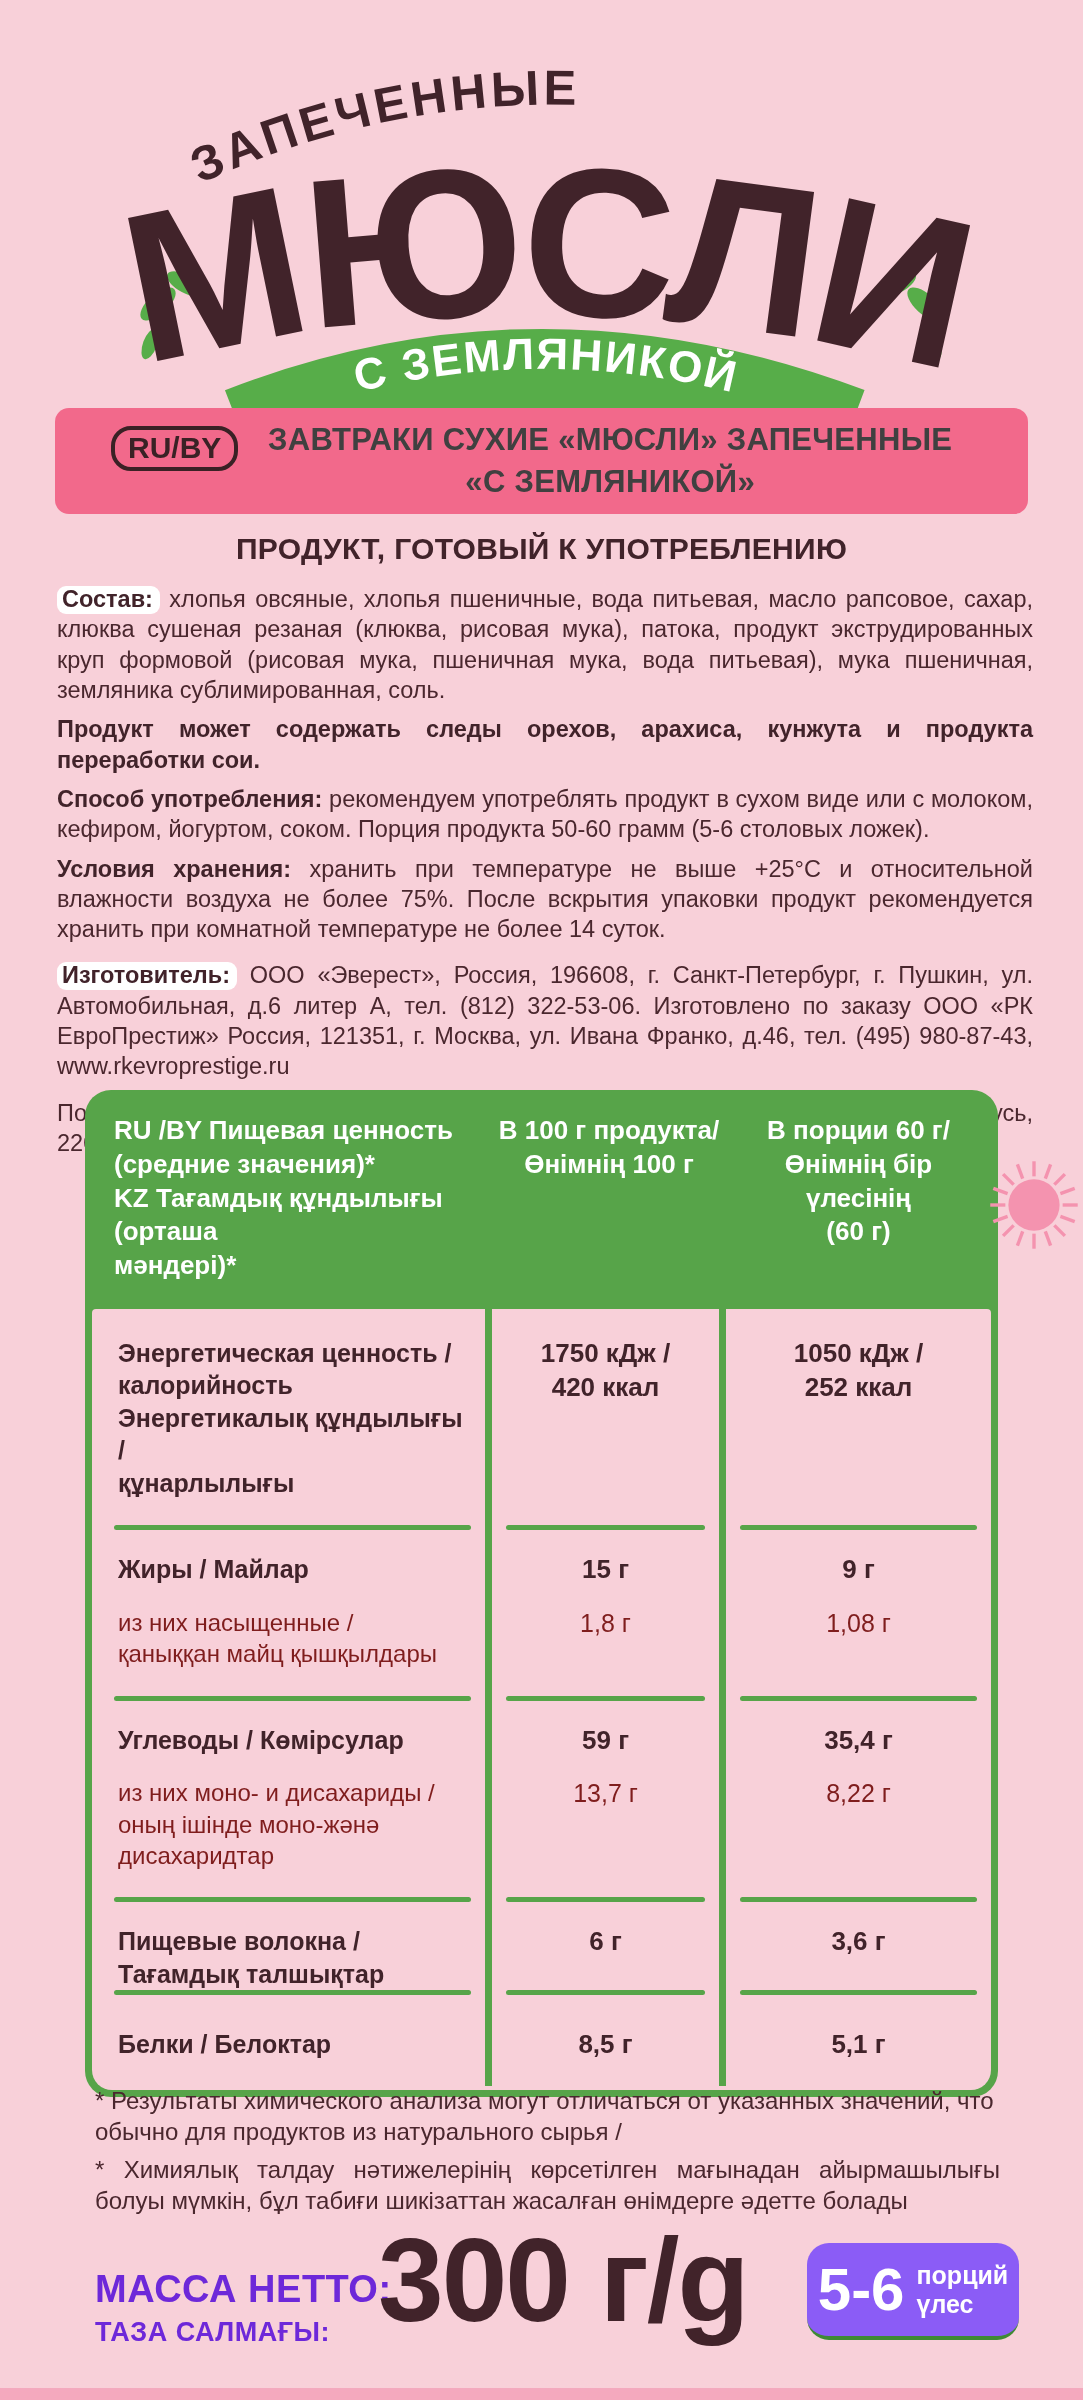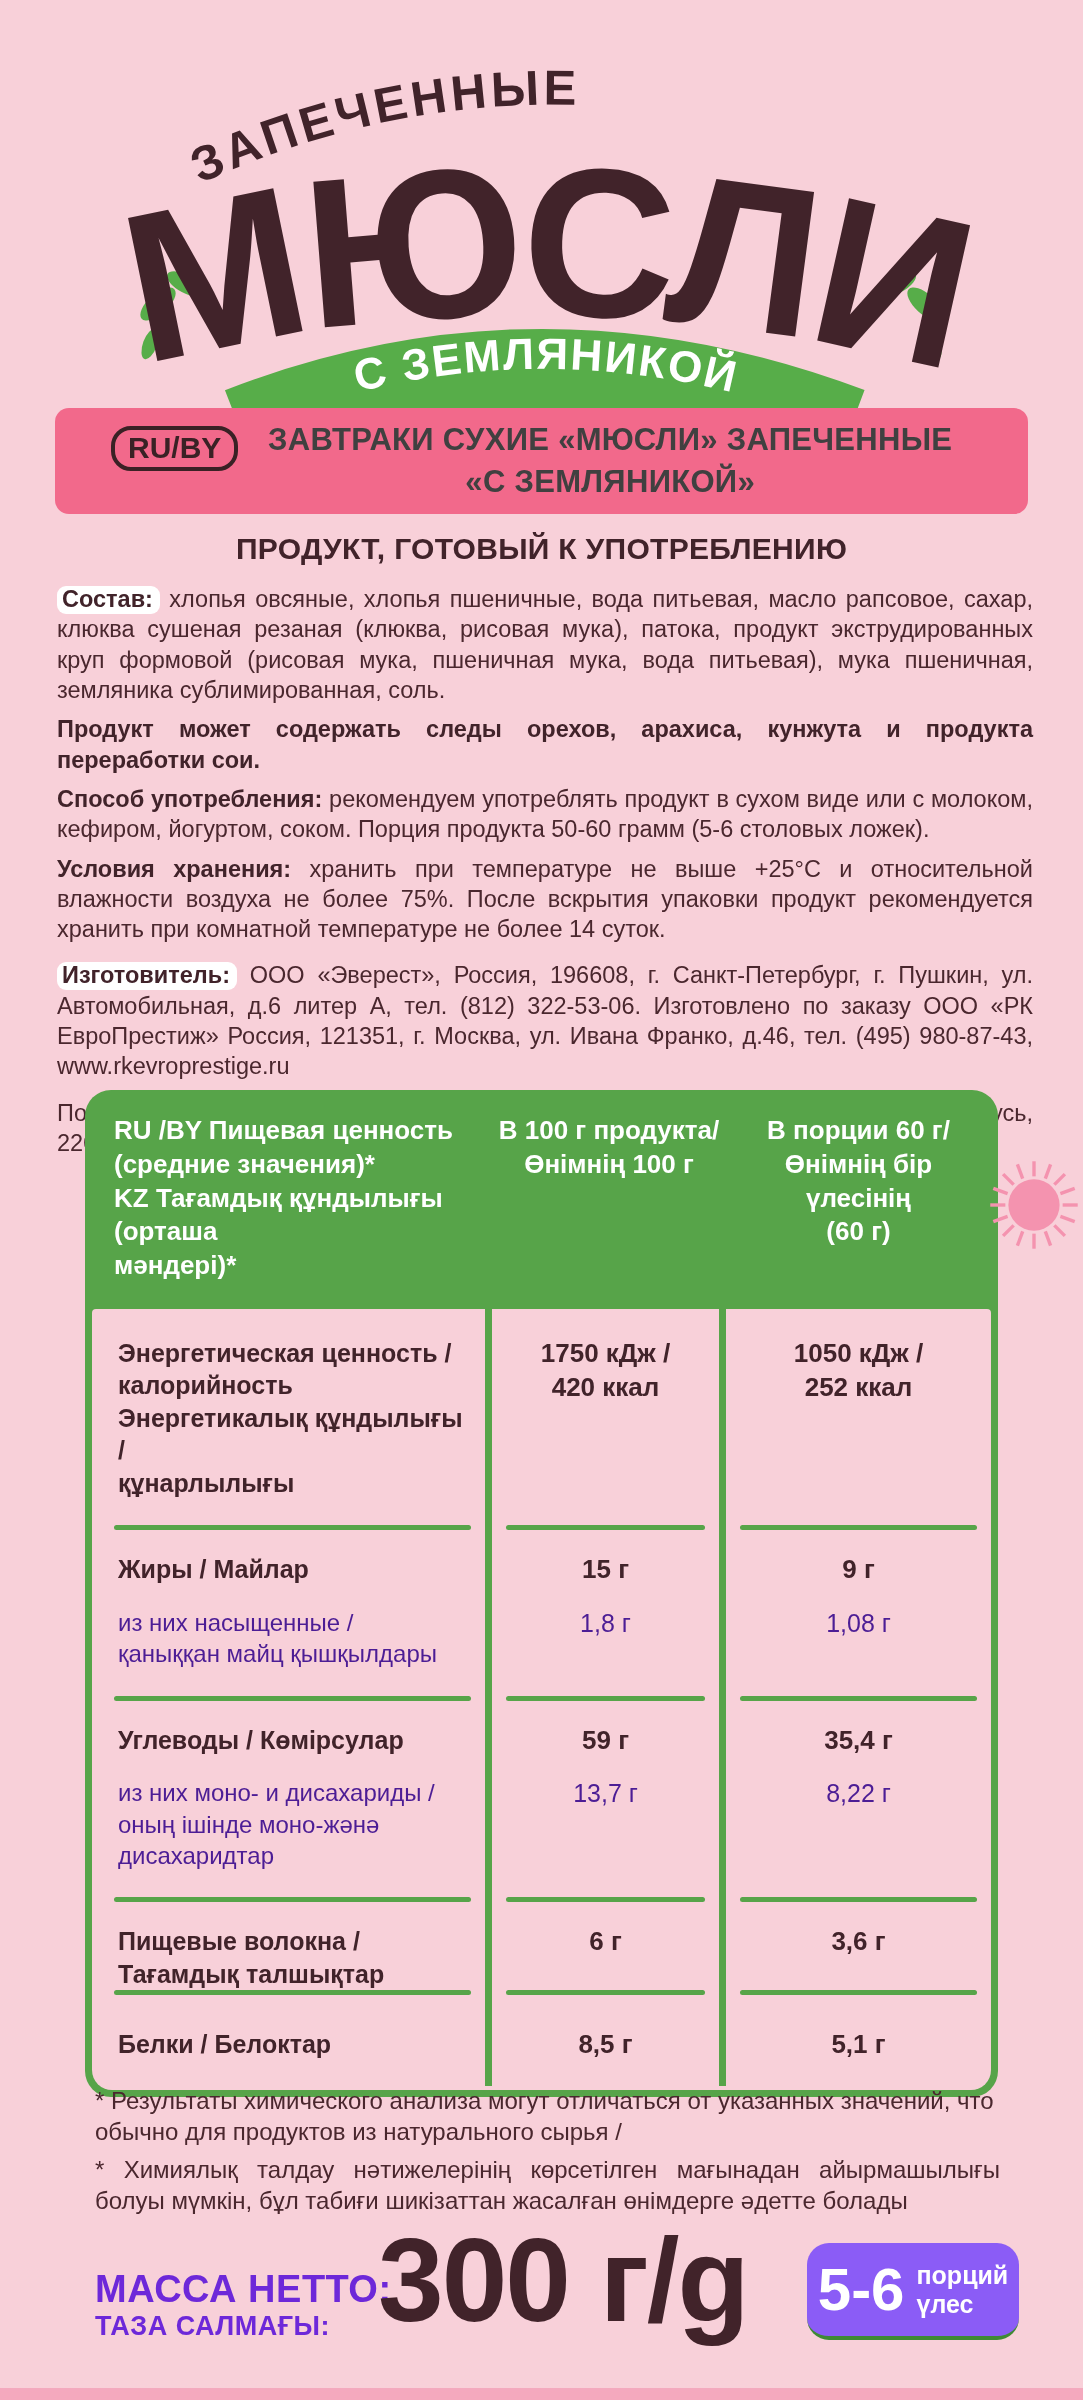--- a/index.html
+++ b/index.html
@@ -57,21 +57,21 @@
   }
   .n-head .h1{text-align:left;padding-left:22px;}
   .n-head .h2,.n-head .h3{text-align:center;padding:0 6px;}
   .n-body{background:#f8d0d9;border-radius:4px 4px 20px 20px;overflow:hidden;padding-bottom:4px;}
   .tr{display:grid;grid-template-columns:400px 234px 265px;}
   .td{box-sizing:border-box;white-space:pre-line;}
   .td.c1,.td.c2{border-right:7px solid #57a449;}
   .td.c1{text-align:left;padding-left:26px;padding-right:16px;font-size:25px;line-height:1.3;}
   .td.val{text-align:center;font-size:26px;line-height:1.3;padding-left:8px;padding-right:8px;}
   .tr.strong .td{font-weight:bold;color:#41232a;}
-  .tr.sub .td{font-weight:normal;color:#4c1d95;font-size:24px;}
+  .tr.sub .td{font-weight:normal;color:#7f1d1d;font-size:24px;}
   .tr.sub .td.val{font-size:25px;}
   .r-energy .td{padding-top:28px;padding-bottom:26px;}
   .r-fats .td,.r-carbs .td{padding-top:22px;padding-bottom:4px;}
   .r-satfat .td,.r-sugars .td{padding-top:16px;padding-bottom:26px;}
   .r-fiber .td{padding-top:22px;}
   .r-protein .td{padding-top:32px;padding-bottom:24px;}
   .div-row .td{padding:0 14px 0 14px;height:6px;}
   .div-row .td.c1{padding-left:22px;}
   .div-row .td i{display:block;height:5px;background:#57a449;border-radius:3px;}
 
@@ -79,21 +79,21 @@
   .footnotes{
     position:absolute;left:95px;top:2085px;width:905px;
     font-size:24px;line-height:1.31;color:#4a272e;
   }
   .footnotes p{margin:0 0 6px 0;}
   .footnotes p.kz{text-align:justify;}
 
   
   .netto-labels{position:absolute;left:95px;top:2268px;color:#6d28d9;}
   .netto-ru{font-size:38px;font-weight:bold;letter-spacing:.5px;}
-  .netto-kz{font-size:27px;font-weight:bold;letter-spacing:.5px;}
+  .netto-kz{font-size:27px;font-weight:bold;margin-top:6px;letter-spacing:.5px;}
   .netto-value{
     position:absolute;left:378px;top:2212px;
     font-size:118px;font-weight:bold;color:#41232a;letter-spacing:-2px;
   }
 
   
   .servings{
     position:absolute;left:807px;top:2243px;width:212px;height:97px;
     background:#8b5cf6;border-radius:22px;border-bottom:4px solid #3f8a35;
     box-sizing:border-box;color:#ffffff;

